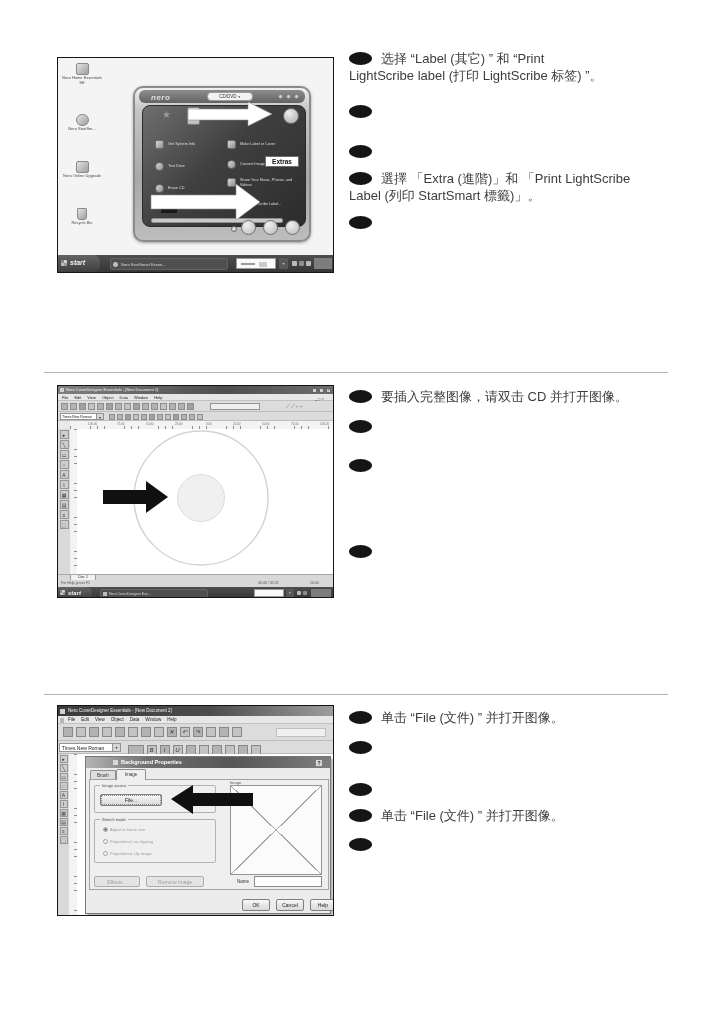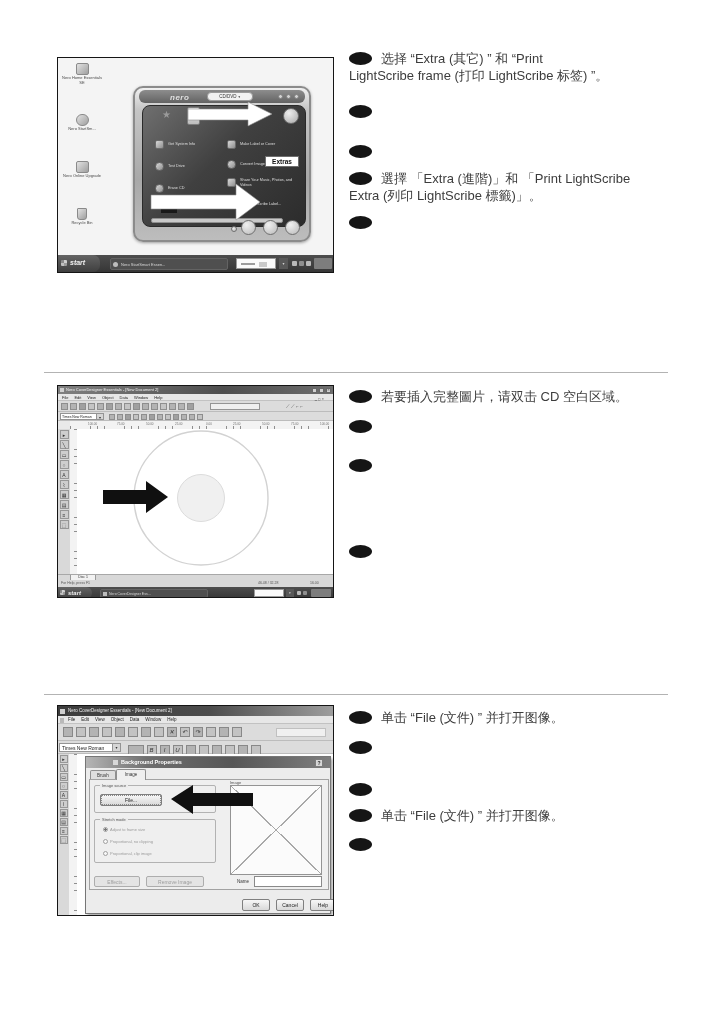--- a/index.html
+++ b/index.html
@@ -17,21 +17,21 @@
   
   .dicon{position:absolute;width:44px;text-align:center;color:#4a4a4a;font-size:4px;line-height:4.6px;}
   .dglyph{width:13px;height:12px;margin:0 auto 1px auto;background:linear-gradient(135deg,#e2e2e2,#9f9f9f);
           border:1px solid #8a8a8a;border-radius:2px;box-sizing:border-box;}
   
   .nwin{position:absolute;left:75px;top:28px;width:178px;height:156px;border-radius:10px;
         background:linear-gradient(180deg,#f0f0f0,#c6c6c6 14%,#a8a8a8 60%,#bdbdbd);
         border:2px solid #8b8b8b;box-shadow:0 1px 3px rgba(0,0,0,.35);box-sizing:border-box;}
   .ntop{position:absolute;left:4px;top:2px;width:166px;height:13px;border-radius:6px;
         background:linear-gradient(180deg,#8d8d8d,#636363);}
-  .nlogo{position:absolute;left:12px;top:3px;font-size:8px;font-weight:bold;font-style:italic;color:#e0e0e0;letter-spacing:.5px;margin-left:19px;}
+  .nlogo{position:absolute;left:12px;top:3px;font-size:8px;font-weight:bold;font-style:italic;color:#e0e0e0;letter-spacing:.5px;}
   .npill{position:absolute;left:68px;top:2px;width:46px;height:9px;background:#f2f2f2;border:1px solid #9a9a9a;
          border-radius:4px;font-size:4.5px;color:#333;text-align:center;line-height:8px;box-sizing:border-box;}
   .ndot{position:absolute;top:4px;width:5px;height:5px;border-radius:50%;background:#d2d2d2;border:1px solid #7f7f7f;box-sizing:border-box;}
   .npanel{position:absolute;left:7px;top:17px;width:164px;height:122px;border-radius:8px;border:1px solid #2a2a2a;
           background:linear-gradient(135deg,#6f6f6f,#404040 45%,#2c2c2c);box-sizing:border-box;}
   .ntask{position:absolute;font-size:3.8px;line-height:4.5px;color:#dedede;}
   .nic{position:absolute;width:9px;height:9px;border-radius:2px;background:linear-gradient(135deg,#d8d8d8,#8f8f8f);
        border:1px solid #6b6b6b;box-sizing:border-box;}
   .extrasbox{position:absolute;left:122px;top:50px;width:34px;height:11px;background:#fff;border:1px solid #6d6d6d;
              font-size:6.5px;font-weight:bold;color:#101010;text-align:center;line-height:10px;box-sizing:border-box;z-index:40;}
@@ -187,26 +187,26 @@
       </div>
       <span class="s" style="left:221px;top:3px;width:9px;height:11px;background:#585858;color:#cfcfcf;font-size:4px;line-height:11px;text-align:center;">▾</span>
       <span class="trayglyph" style="left:234px;top:6px;"></span>
       <span class="trayglyph" style="left:241px;top:6px;background:#8f8f8f;"></span>
       <span class="trayglyph" style="left:248px;top:6px;"></span>
       <span class="clock" style="left:256px;top:3px;width:18px;height:11px;"></span>
     </div>
   </div>
 
   <p class="step" style="left:349px;top:50px;width:262px;margin:0;">
-    <span class="oval"></span><span>选择 “Extra (其它) ” 和 “Print LightScribe frame (打印 LightScribe 标签) ”。</span>
+    <span class="oval"></span><span>选择 “Label (其它) ” 和 “Print LightScribe label (打印 LightScribe 标签) ”。</span>
   </p>
   <p class="step" style="left:349px;top:103px;margin:0;"><span class="oval"></span></p>
   <p class="step" style="left:349px;top:143px;margin:0;"><span class="oval"></span></p>
   <p class="step" style="left:349px;top:170px;width:286px;margin:0;">
-    <span class="oval"></span><span>選擇 「Extra (進階)」和 「Print LightScribe Extra (列印 LightScribe 標籤)」。</span>
+    <span class="oval"></span><span>選擇 「Extra (進階)」和 「Print LightScribe Label (列印 StartSmart 標籤)」。</span>
   </p>
   <p class="step" style="left:349px;top:214px;margin:0;"><span class="oval"></span></p>
 
   <div class="divider" style="top:372px;"></div>
 
   <div class="shot" style="left:57px;top:385px;width:277px;height:213px;background:#e9e9e9;">
     <div class="titlebar" style="top:0;height:8px;background:linear-gradient(90deg,#808080,#4e4e4e 60%,#6e6e6e);font-size:4px;line-height:8px;">
       <span class="s" style="left:2px;top:2px;width:4px;height:4px;background:#cfcfcf;"></span>
       <span style="margin-left:8px;">Nero CoverDesigner Essentials - [New Document 2]</span>
       <span class="winbtn" style="right:16px;top:1.5px;"></span>
@@ -286,21 +286,21 @@
       </div>
       <div class="traybox" style="left:196px;top:2px;width:30px;height:8px;"></div>
       <span class="s" style="left:228px;top:2px;width:8px;height:8px;background:#585858;color:#cfcfcf;font-size:3.5px;line-height:8px;text-align:center;">▾</span>
       <span class="trayglyph" style="left:239px;top:3.5px;width:4px;height:4px;"></span>
       <span class="trayglyph" style="left:245px;top:3.5px;width:4px;height:4px;background:#8f8f8f;"></span>
       <span class="clock" style="left:253px;top:2px;width:20px;height:8px;"></span>
     </div>
   </div>
 
   <p class="step" style="left:349px;top:388px;width:340px;margin:0;">
-    <span class="oval"></span><span>若要插入完整圖片，请双击 CD 空白区域。</span>
+    <span class="oval"></span><span>要插入完整图像，请双击 CD 并打开图像。</span>
   </p>
   <p class="step" style="left:349px;top:418px;margin:0;"><span class="oval"></span></p>
   <p class="step" style="left:349px;top:457px;margin:0;"><span class="oval"></span></p>
   <p class="step" style="left:349px;top:543px;margin:0;"><span class="oval"></span></p>
 
   <div class="divider" style="top:694px;"></div>
 
   <div class="shot" style="left:57px;top:705px;width:277px;height:211px;background:#ececec;">
     <div class="titlebar" style="top:0;height:10px;background:linear-gradient(90deg,#3c3c3c,#4c4c4c 55%,#9d9d9d);font-size:4.5px;line-height:10px;">
       <span class="s" style="left:2px;top:2.5px;width:5px;height:5px;background:#cfcfcf;"></span>

